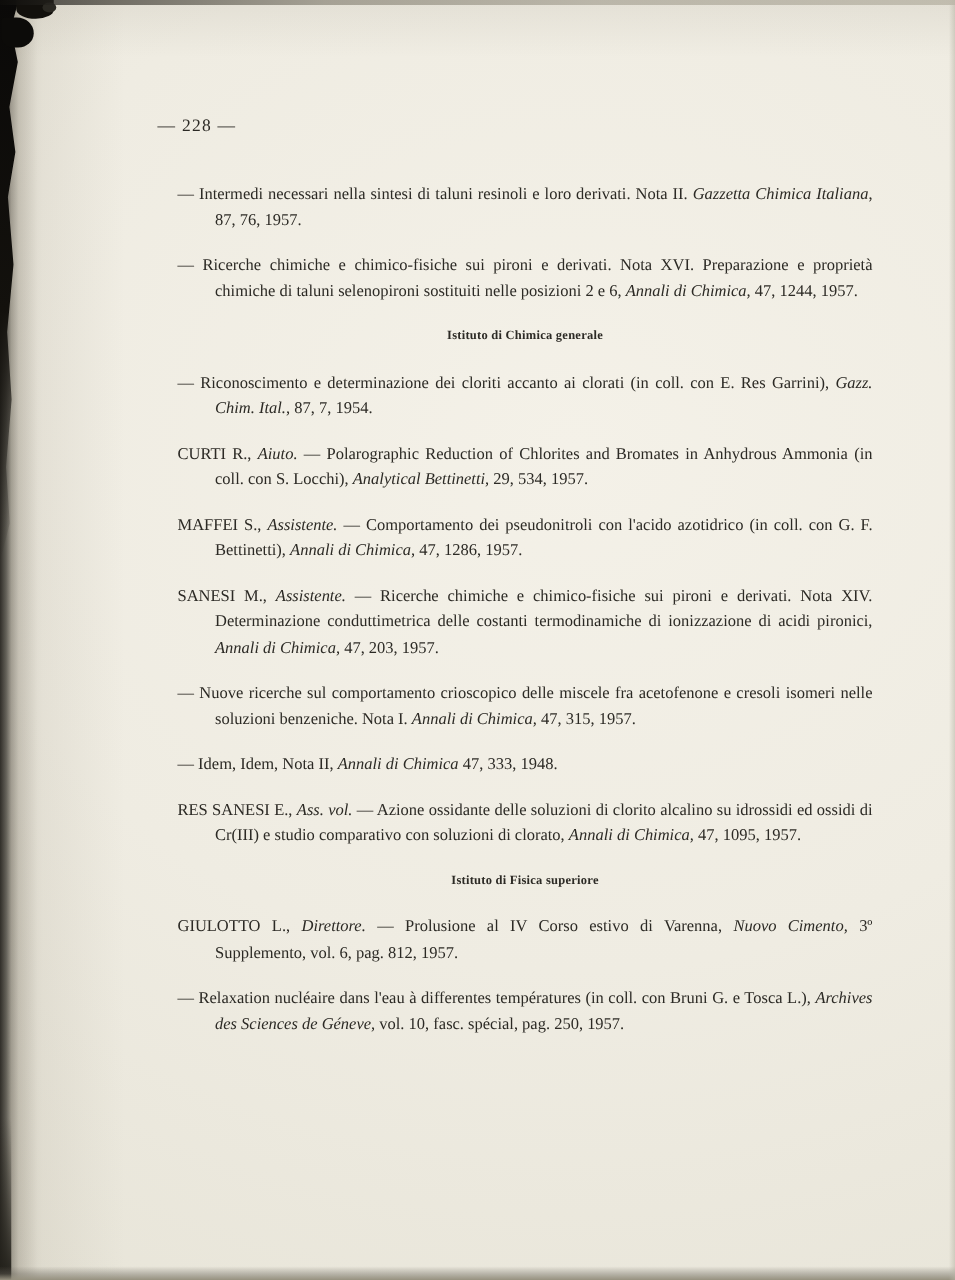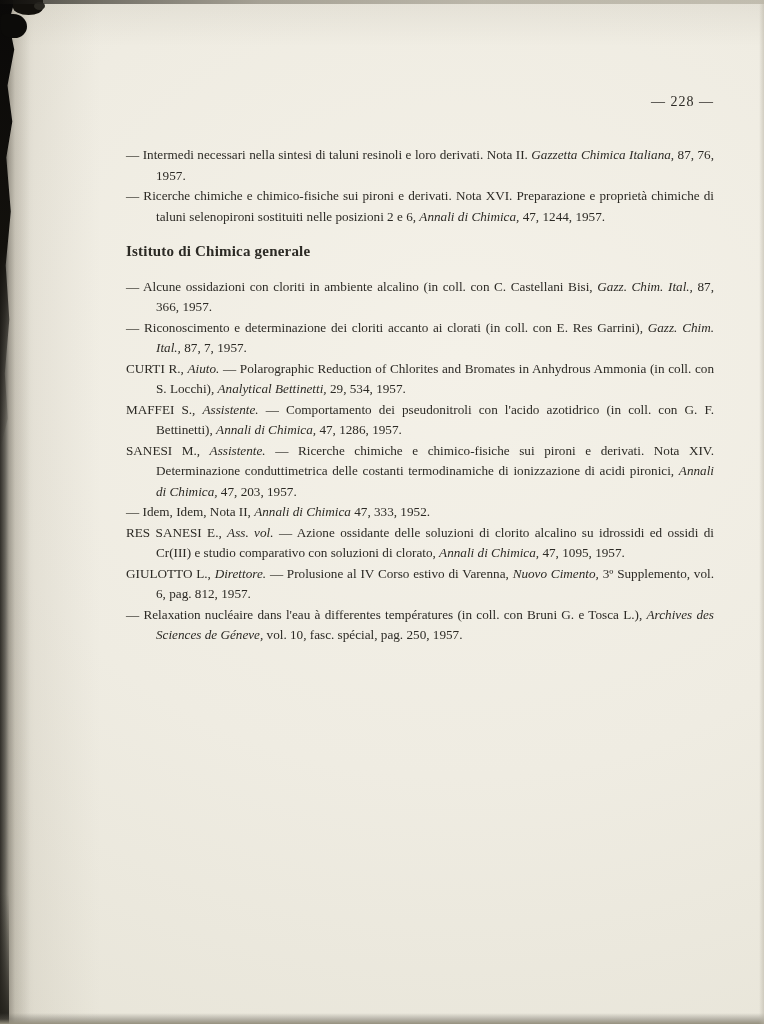--- a/index.html
+++ b/index.html
@@ -44,29 +44,29 @@
     background: linear-gradient(180deg, rgba(0,0,0,0) 0%, rgba(108,104,94,.4) 55%, #96917f 100%);
   }
   .edge-right {
     position: absolute; right: 0; top: 0; width: 5px; height: 100%; pointer-events: none; opacity: .55;
     background: linear-gradient(270deg, #b9b4a6, rgba(0,0,0,0));
   }
 
   
   .content { position: absolute; left: 126px; top: 92px; width: 588px; }
   .page-num {
-    text-align: right; font-size: 14px; line-height: 20px;
+    text-align: left; font-size: 14px; line-height: 20px;
     letter-spacing: 1px; margin: 0 0 33px 0;
   }
   .section-heading {
-    text-align: left; font-weight: 700; font-size: 15px; line-height: 20.5px;
+    text-align: center; font-weight: 700; font-size: 10px; line-height: 20.5px;
     letter-spacing: .2px; margin: 14px 0 15px 0;
   }
   .entry {
-    margin: 0; padding-left: 30px; text-indent: -30px;
+    margin: 16px; padding-left: 30px; text-indent: -30px;
     font-size: 13.2px; line-height: 20.5px;
     text-align: justify;
     hyphens: auto; -webkit-hyphens: auto;
   }
   .it { font-style: italic; }
 </style>
 </head>
 <body>
 
 <div class="paper-shade"></div>
@@ -77,23 +77,24 @@
 <div class="edge-top"></div>
 <div class="edge-bottom"></div>
 <div class="edge-right"></div>
 
 <div class="content">
   <div class="page-num">— 228 —</div>
   <div id="bib">
       <p class="entry"><span class="">— Intermedi necessari nella sintesi di taluni resinoli e loro derivati. Nota II. </span><span class="it">Gazzetta Chimica Italiana</span><span class="">, 87, 76, 1957.</span></p>
       <p class="entry"><span class="">— Ricerche chimiche e chimico-fisiche sui pironi e derivati. Nota XVI. Preparazione e proprietà chimiche di taluni selenopironi sostituiti nelle posizioni 2 e 6, </span><span class="it">Annali di Chimica,</span><span class=""> 47, 1244, 1957.</span></p>
       <h2 class="section-heading">Istituto di Chimica generale</h2>
-      <p class="entry"><span class="">— Alcune ossidazioni con cloriti in ambiente alcalino (in coll. con C. Castellani Bisi, </span><span class="it">Gazz. Chim. Ital.,</span><span class=""> 87, 366, 1957.</span></p>
-      <p class="entry"><span class="">— Riconoscimento e determinazione dei cloriti accanto ai clorati (in coll. con E. Res Garrini), </span><span class="it">Gazz. Chim. Ital.,</span><span class=""> 87, 7, 1957.</span></p>
+      <p class="entry"><span class="">— Riconoscimento e determinazione dei cloriti accanto ai clorati (in coll. con E. Res Garrini), </span><span class="it">Gazz. Chim. Ital.,</span><span class=""> 87, 7, 1954.</span></p>
       <p class="entry"><span class="">CURTI R., </span><span class="it">Aiuto.</span><span class=""> — Polarographic Reduction of Chlorites and Bromates in Anhydrous Ammonia (in coll. con S. Locchi), </span><span class="it">Analytical Bettinetti,</span><span class=""> 29, 534, 1957.</span></p>
       <p class="entry"><span class="">MAFFEI S., </span><span class="it">Assistente.</span><span class=""> — Comportamento dei pseudonitroli con l'acido azotidrico (in coll. con G. F. Bettinetti), </span><span class="it">Annali di Chimica,</span><span class=""> 47, 1286, 1957.</span></p>
       <p class="entry"><span class="">SANESI M., </span><span class="it">Assistente.</span><span class=""> — Ricerche chimiche e chimico-fisiche sui pironi e derivati. Nota XIV. Determinazione conduttimetrica delle costanti termodinamiche di ionizzazione di acidi pironici, </span><span class="it">Annali di Chimica,</span><span class=""> 47, 203, 1957.</span></p>
-      <p class="entry"><span class="">— Idem, Idem, Nota II, </span><span class="it">Annali di Chimica</span><span class=""> 47, 333, 1952.</span></p>
+      <p class="entry"><span class="">— Nuove ricerche sul comportamento crioscopico delle miscele fra acetofenone e cresoli isomeri nelle soluzioni benzeniche. Nota I. </span><span class="it">Annali di Chimica,</span><span class=""> 47, 315, 1957.</span></p>
+      <p class="entry"><span class="">— Idem, Idem, Nota II, </span><span class="it">Annali di Chimica</span><span class=""> 47, 333, 1948.</span></p>
       <p class="entry"><span class="">RES SANESI E., </span><span class="it">Ass. vol.</span><span class=""> — Azione ossidante delle soluzioni di clorito alcalino su idrossidi ed ossidi di Cr(III) e studio comparativo con soluzioni di clorato, </span><span class="it">Annali di Chimica,</span><span class=""> 47, 1095, 1957.</span></p>
+      <h2 class="section-heading">Istituto di Fisica superiore</h2>
       <p class="entry"><span class="">GIULOTTO L., </span><span class="it">Direttore.</span><span class=""> — Prolusione al IV Corso estivo di Varenna, </span><span class="it">Nuovo Cimento,</span><span class=""> 3º Supplemento, vol. 6, pag. 812, 1957.</span></p>
       <p class="entry"><span class="">— Relaxation nucléaire dans l'eau à differentes températures (in coll. con Bruni G. e Tosca L.), </span><span class="it">Archives des Sciences de Géneve,</span><span class=""> vol. 10, fasc. spécial, pag. 250, 1957.</span></p>
     </div>
 </div>
 
 </body></html>

